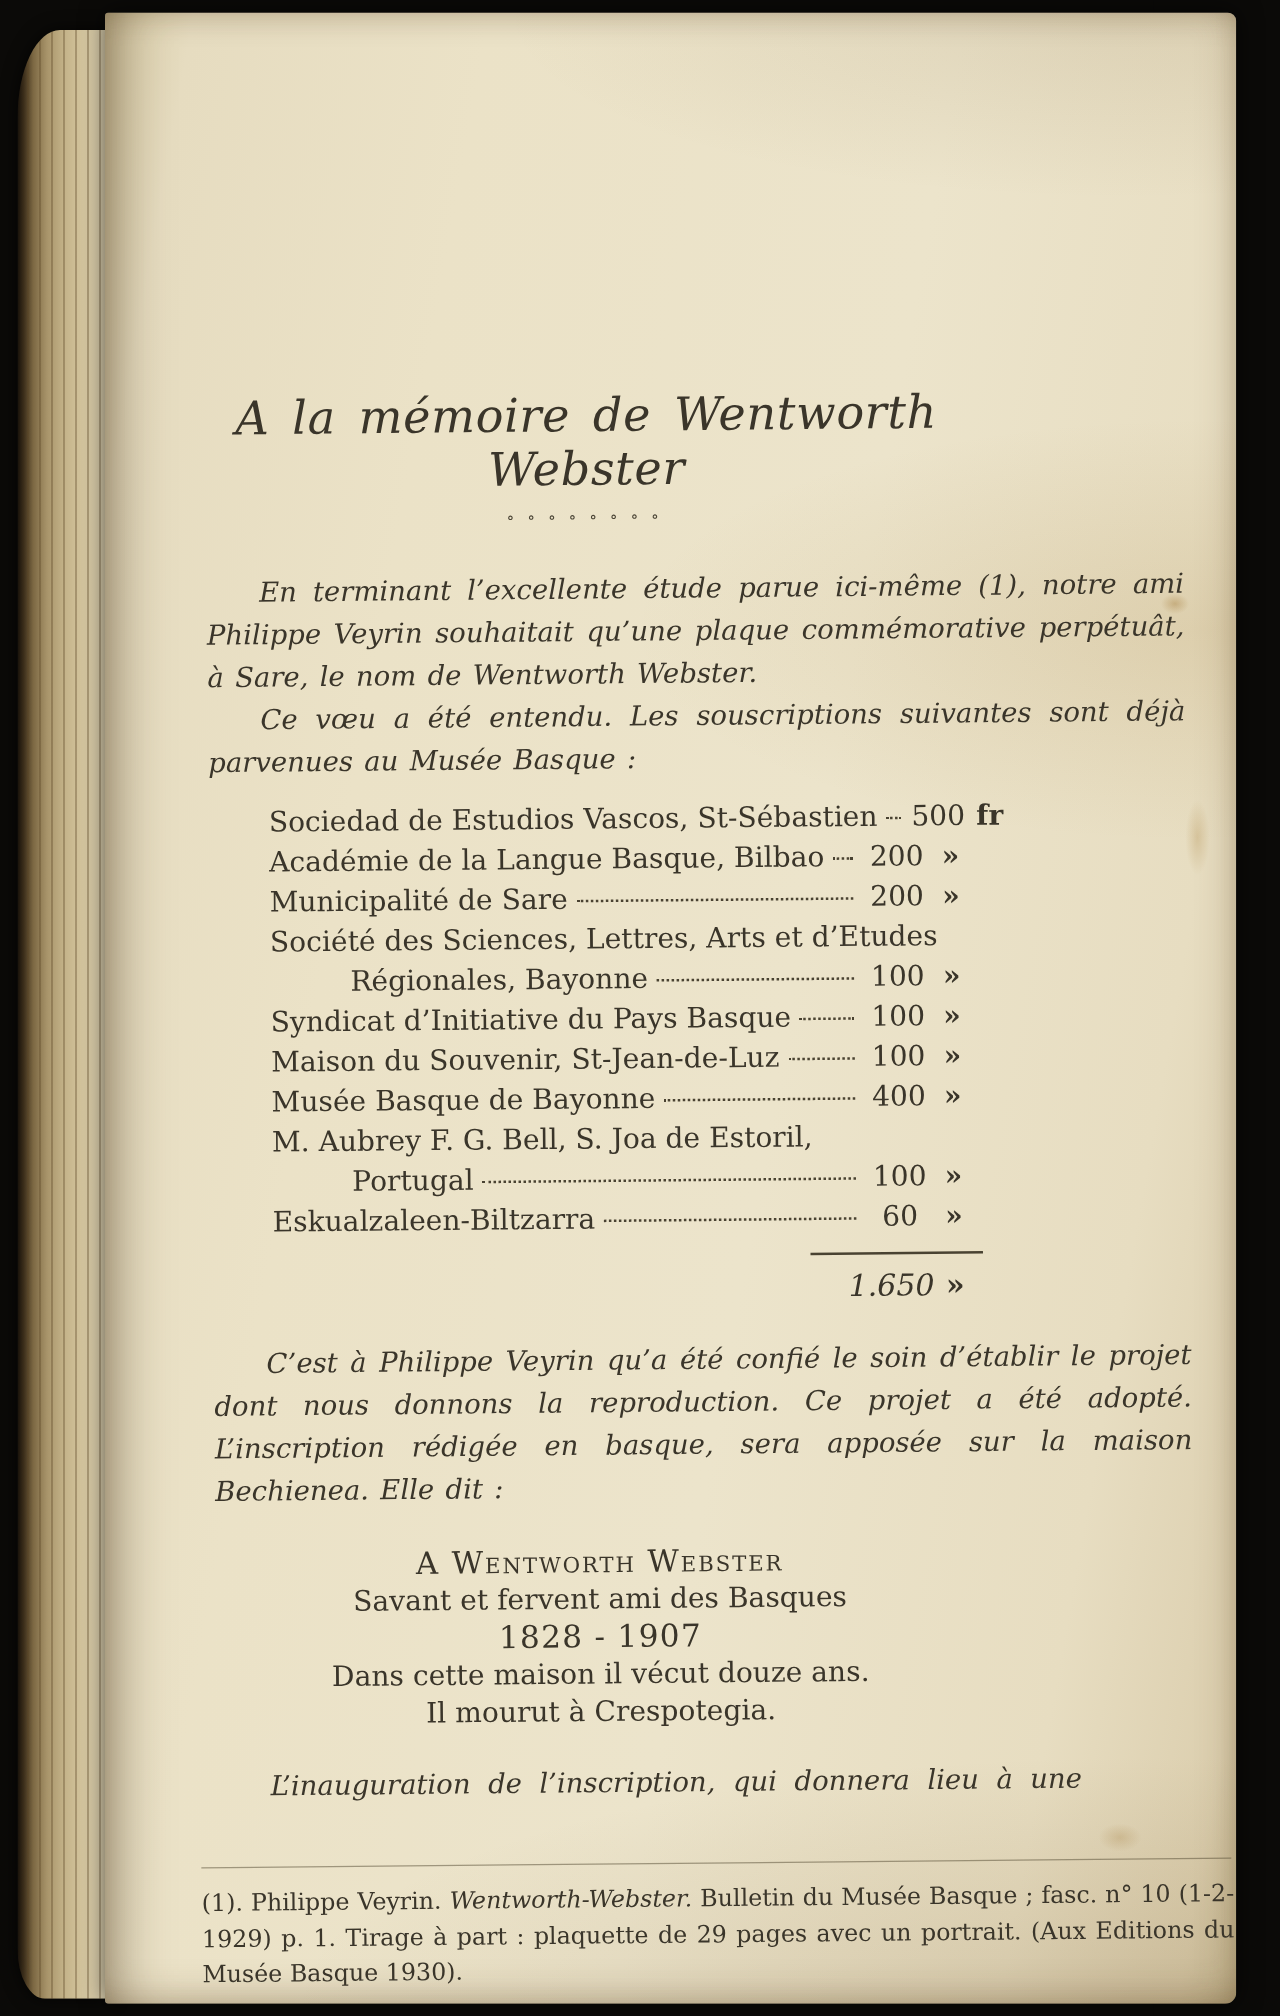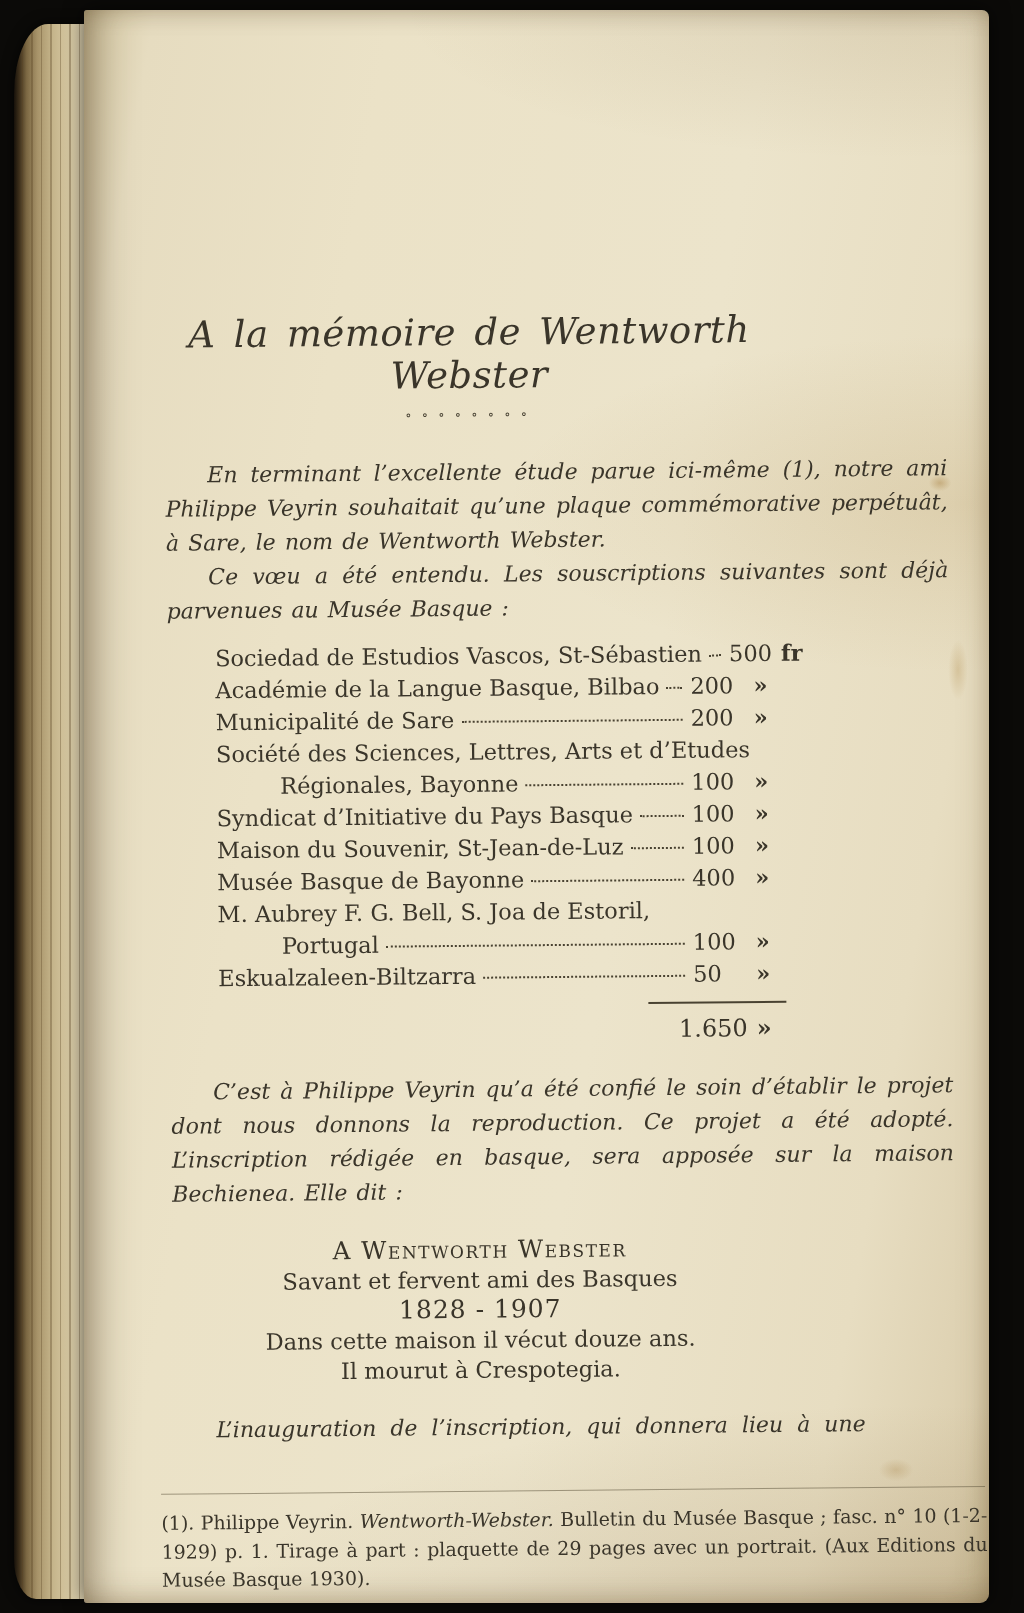--- a/index.html
+++ b/index.html
@@ -122,37 +122,37 @@
   .sub-row { display: flex; align-items: baseline; }
   .sub-label { white-space: nowrap; }
   .indent2 .sub-label { padding-left: 64px; }
   .leader {
     flex: 1 1 auto;
     min-width: 12px;
     margin: 0 8px 0 7px;
     border-bottom: 2.6px dotted #494231;
     transform: translateY(-5px);
   }
-  .sub-amount { width: 54px; text-align: left; }
+  .sub-amount { width: 54px; text-align: center; }
   .sub-unit { width: 30px; padding-left: 9px; font-weight: bold; }
   .cont .leader { border-bottom: none; }
   .cont .sub-amount, .cont .sub-unit { visibility: hidden; }
 
   .total-rule {
     margin: 12px 0 0 auto;
     width: 138px;
     border-top: 2px solid #494231;
   }
   .total-row {
     display: flex;
     justify-content: flex-end;
     margin-top: 9px;
     font-size: 24px;
   }
-  .total-row .sub-amount { width: auto; }
+  .total-row .sub-amount { width: auto; font-style: italic; }
 
   .inscription {
     margin: 26px 168px 0 0;
     text-align: center;
     font-size: 22.5px;
     line-height: 30px;
   }
   .insc-1 {
     font-variant: small-caps;
     font-size: 24.5px;
@@ -262,21 +262,21 @@
         <div class="sub-row indent2">
           <span class="sub-label">Portugal</span>
           <span class="leader"></span>
           <span class="sub-amount">100</span>
           <span class="sub-unit">»</span>
         </div>
 
         <div class="sub-row">
           <span class="sub-label">Eskualzaleen-Biltzarra</span>
           <span class="leader"></span>
-          <span class="sub-amount">50</span>
+          <span class="sub-amount">60</span>
           <span class="sub-unit">»</span>
         </div>
 
         <div class="total-rule"></div>
         <div class="total-row">
           <span class="sub-amount">1.650</span>
           <span class="sub-unit">»</span>
         </div>
       </div>
 

